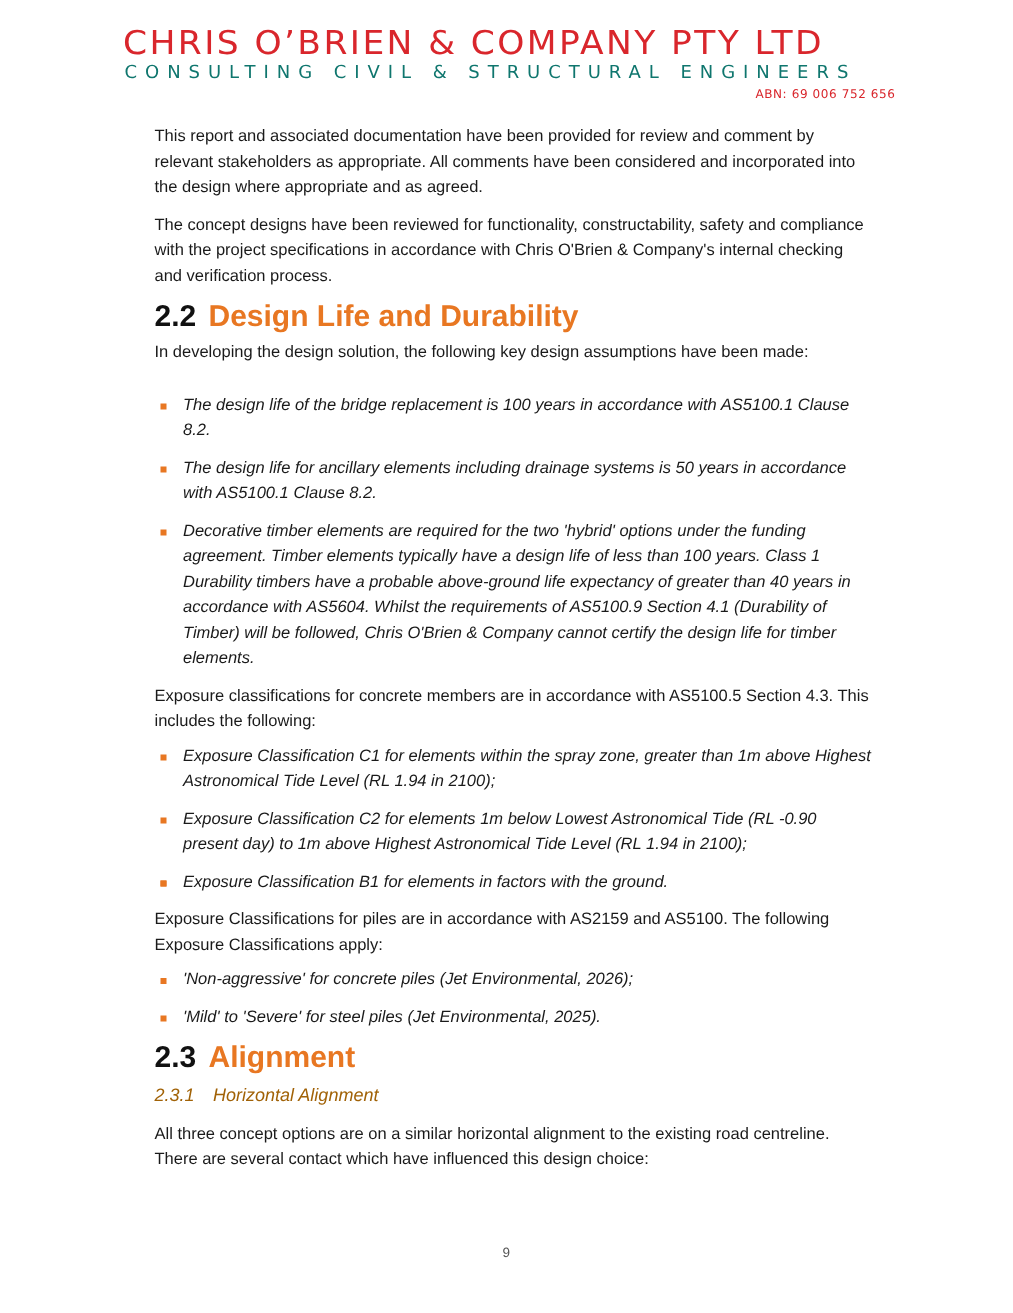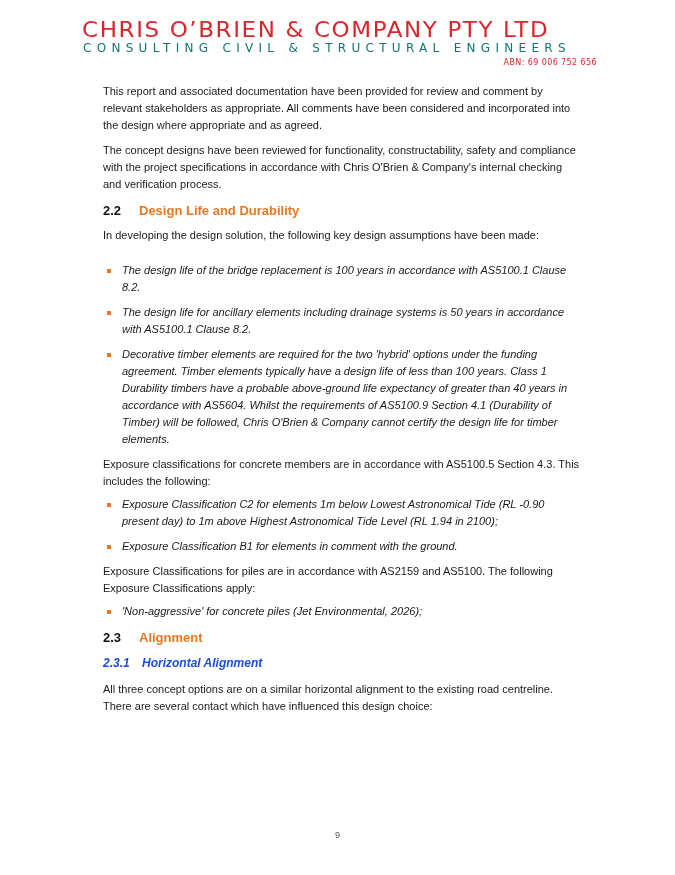--- a/index.html
+++ b/index.html
@@ -64,39 +64,39 @@
       top: 83px;
       width: 480px;
       font-size: 11px;
       line-height: 17px;
     }
     p {
       margin: 0 0 8px 0;
     }
     h2 {
       margin: 4px 0 6px 0;
-      font-size: 13px;
+      font-size: 20px;
       line-height: 20px;
       font-weight: bold;
       color: #111;
     }
     h2 .num {
       display: inline-block;
       width: 36px;
     }
     h2 .title {
       color: #e87722;
     }
     h3 {
       margin: 0 0 9px 0;
       font-size: 12px;
       line-height: 18px;
-      font-weight: bold;
+      font-weight: normal;
       font-style: italic;
-      color: #1d4ed8;
+      color: #a16207;
     }
     h3 .num {
       display: inline-block;
       width: 39px;
     }
     ul.bullets {
       list-style: none;
       margin: 0 0 8px 0;
       padding: 0;
     }
@@ -142,28 +142,30 @@
   </h2>
   <p style="margin-bottom:18px;">In developing the design solution, the following key design assumptions have been made:</p>
   <ul class="bullets">
     <li><span class="bullet"></span><span>The design life of the bridge replacement is 100 years in accordance with AS5100.1 Clause 8.2.</span></li>
     <li><span class="bullet"></span><span>The design life for ancillary elements including drainage systems is 50 years in accordance with AS5100.1 Clause 8.2.</span></li>
     <li style="margin-bottom:6px;"><span class="bullet"></span><span>Decorative timber elements are required for the two 'hybrid' options under the funding agreement. Timber elements typically have a design life of less than 100 years. Class 1 Durability timbers have a probable above-ground life expectancy of greater than 40 years in accordance with AS5604. Whilst the requirements of AS5100.9 Section 4.1 (Durability of Timber) will be followed, Chris O'Brien &amp; Company cannot certify the design life for timber elements.</span></li>
   </ul>
 
   <p style="margin-bottom:6px;">Exposure classifications for concrete members are in accordance with AS5100.5 Section 4.3. This includes the following:</p>
   <ul class="bullets">
+    <li><span class="bullet"></span><span>Exposure Classification C1 for elements within the spray zone, greater than 1m above Highest Astronomical Tide Level (RL 1.94 in 2100);</span></li>
     <li><span class="bullet"></span><span>Exposure Classification C2 for elements 1m below Lowest Astronomical Tide (RL -0.90 present day) to 1m above Highest Astronomical Tide Level (RL 1.94 in 2100);</span></li>
     <li><span class="bullet"></span></li>
-    <li style="margin-bottom:6px;"><span class="bullet"></span><span>Exposure Classification B1 for elements in comment with the ground.</span></li>
+    <li style="margin-bottom:6px;"><span class="bullet"></span><span>Exposure Classification B1 for elements in factors with the ground.</span></li>
   </ul>
 
   <p style="margin-bottom:6px;">Exposure Classifications for piles are in accordance with AS2159 and AS5100. The following Exposure Classifications apply:</p>
   <ul class="bullets">
     <li><span class="bullet"></span><span>'Non-aggressive' for concrete piles (Jet Environmental, 2026);</span></li>
+    <li style="margin-bottom:4px;"><span class="bullet"></span><span>'Mild' to 'Severe' for steel piles (Jet Environmental, 2025).</span></li>
   </ul>
 
   <h2>
     <span class="num">2.3</span><span class="title">Alignment</span>
   </h2>
   <h3>
     <span class="num">2.3.1</span><span>Horizontal Alignment</span>
   </h3>
   <p>All three concept options are on a similar horizontal alignment to the existing road centreline. There are several contact which have influenced this design choice:</p>
 </div>

